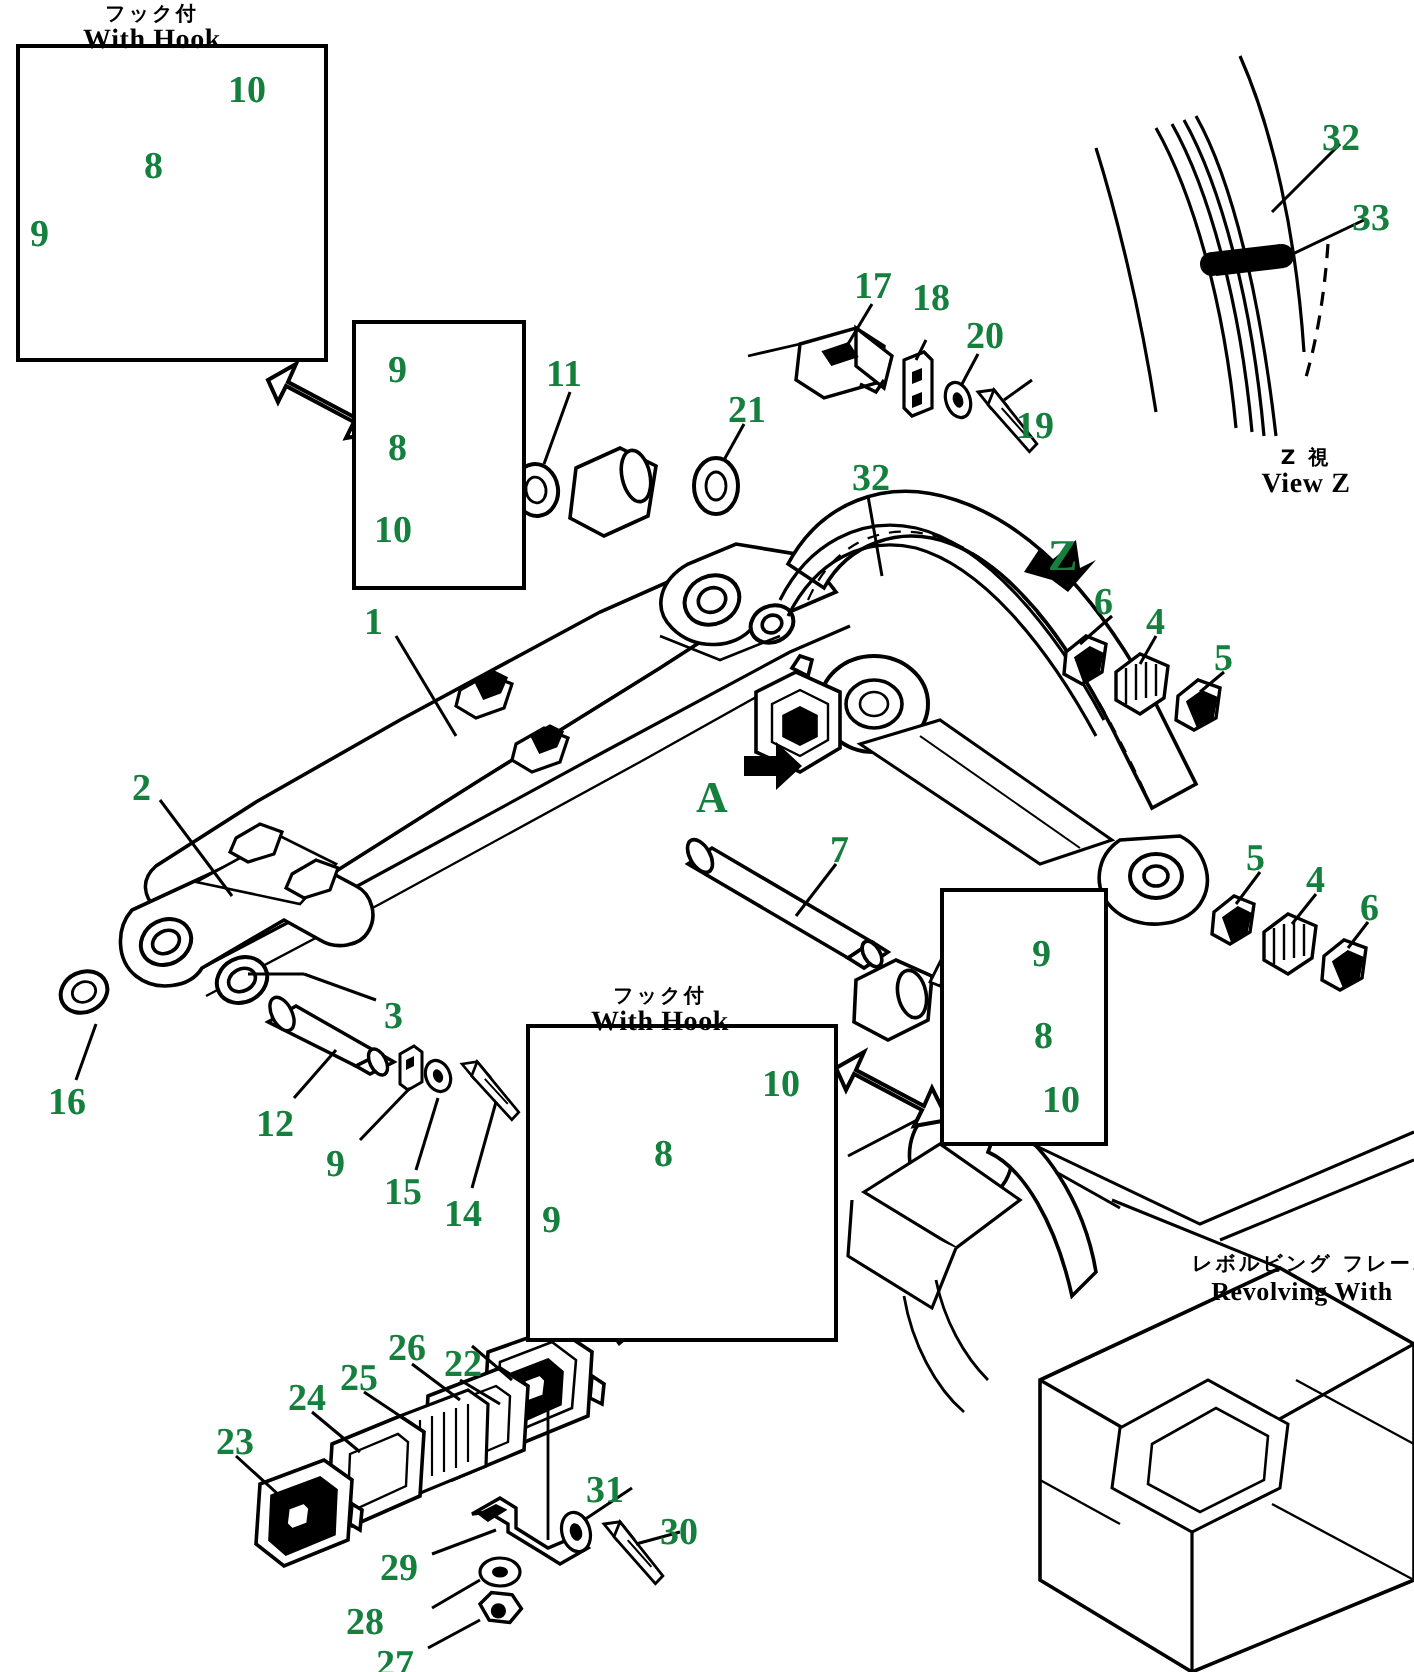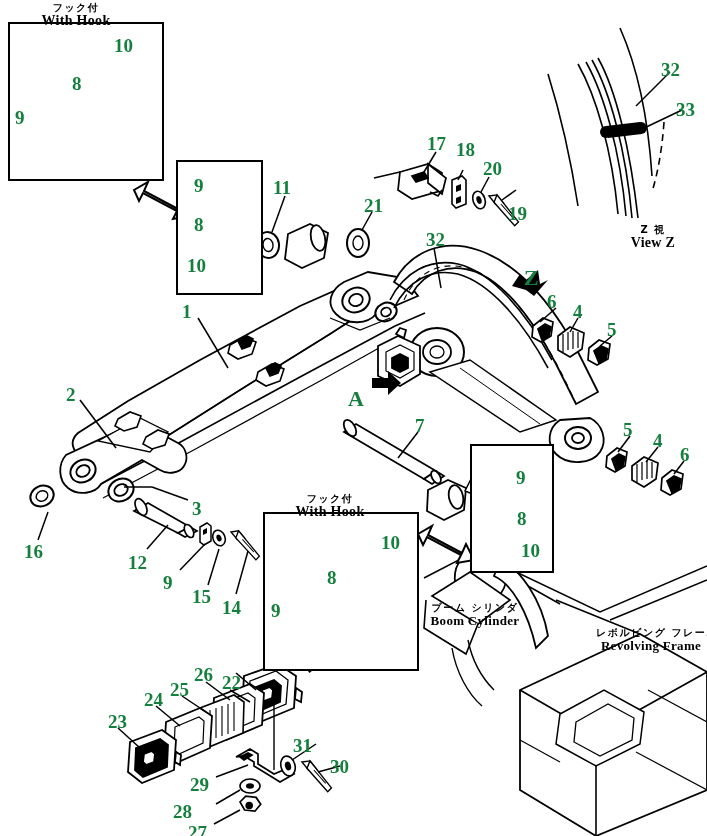--- a/index.html
+++ b/index.html
@@ -450,28 +450,24 @@
   <div class="cap" style="left:270px;top:493px;width:120px;">
     <span class="jp">フック付</span>
     <span class="en">With Hook</span>
   </div>
 
   <div class="cap" style="left:613px;top:224px;width:80px;">
     <span class="jp">Z  視</span>
     <span class="en">View Z</span>
   </div>
 
-  <div class="cap small" style="left:415px;top:602px;width:120px;">
-    <span class="jp">ブーム シリンダ</span>
-    <span class="en">Boom Cylinder</span>
-  </div>
 
   <div class="cap small" style="left:596px;top:627px;width:110px;">
     <span class="jp">レボルビング フレーム</span>
-    <span class="en">Revolving Frame</span>
+    <span class="en">Revolving With</span>
   </div>
 
   <div class="lbl" style="left:348px;top:389px;font-size:22px;">A</div>
   <div class="lbl" style="left:524px;top:268px;font-size:22px;">Z</div>
 
   <div id="callouts">
       <div class="lbl" style="left: 182px; top: 302px;">1</div>
       <div class="lbl" style="left: 66px; top: 385px;">2</div>
       <div class="lbl" style="left: 192px; top: 499px;">3</div>
       <div class="lbl" style="left: 573px; top: 302px;">4</div>

